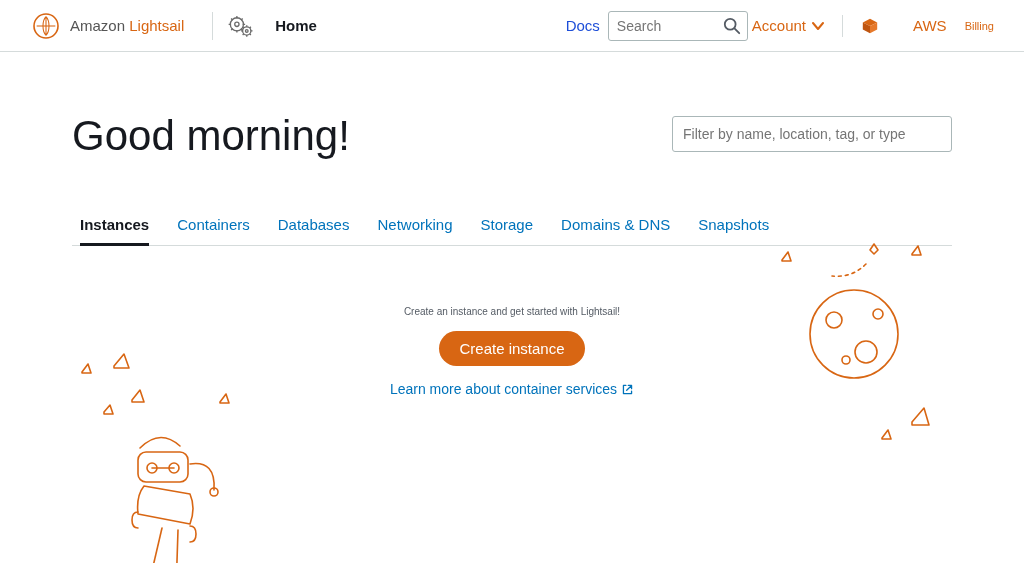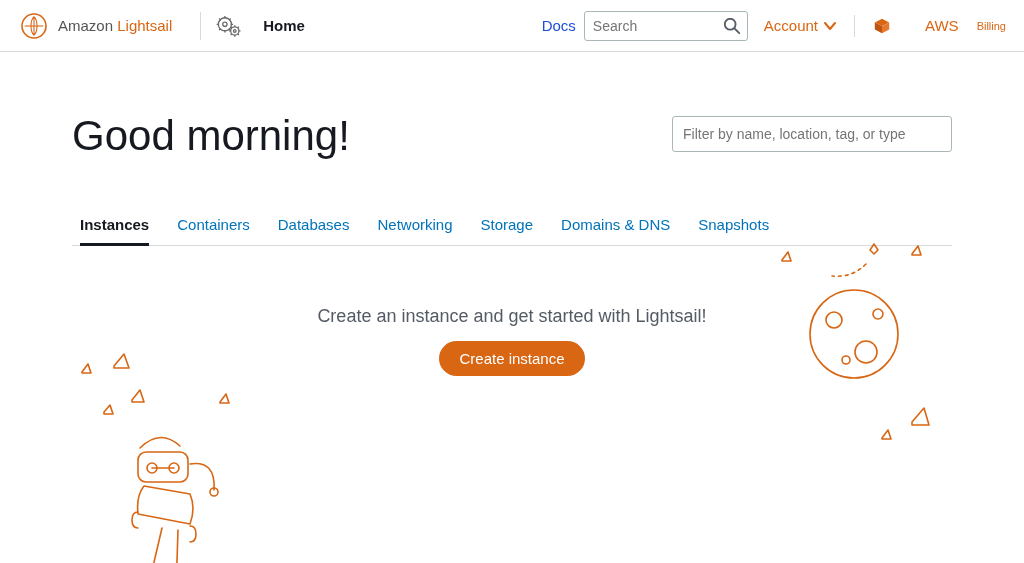--- a/index.html
+++ b/index.html
@@ -10,44 +10,44 @@
       width: 1024px;
       height: 563px;
       overflow: hidden;
     }
 
     
     .nav {
       height: 52px;
       display: flex;
       align-items: center;
-      padding: 0 18px;
+      padding: 0 30px;
       border-bottom: 1px solid #d5dbdb;
     }
     .nav-left, .nav-right { display: flex; align-items: center; }
     .nav-spacer { flex: 1; }
     .logo-wrap { display: flex; align-items: center; margin-right: 14px; }
     .logo-svg { width: 32px; height: 32px; }
     .brand { margin-left: 8px; font-size: 15px; color: #555; }
     .brand .light { color: #d86613; }
     .vdiv { width: 1px; height: 28px; background: #d5dbdb; margin: 0 14px; }
     .vdiv.short { height: 22px; margin: 0 10px; }
     .gear-btn { display: flex; align-items: center; cursor: pointer; }
     .gear-svg { width: 28px; height: 24px; }
     .nav-link { font-size: 15px; cursor: pointer; }
     .nav-home { font-weight: 700; color: #16191f; margin-left: 20px; }
     .docs { color: #1d4ed8; margin-right: 8px; }
     .search-box {
       position: relative;
-      width: 164px;
+      width: 140px;
       height: 30px;
       border: 1px solid #aab7b8;
       border-radius: 3px;
       display: flex; align-items: center;
-      margin-right: 16px;
+      margin-right: 4px;
     }
     .search-box input {
       border: none; outline: none; background: transparent;
       width: 100%; padding: 4px 26px 4px 8px;
       font-size: 14px; color: #333;
     }
     .search-box .mag { position: absolute; right: 6px; top: 5px; width: 18px; height: 18px; }
     .account { display: flex; align-items: center; color: #d86613; font-size: 15px; cursor: pointer; }
     .account .chev { margin-left: 6px; }
     .aws-link { display: flex; align-items: center; color: #d86613; font-size: 15px; cursor: pointer; margin-right: 18px; gap: 28px; }
@@ -71,21 +71,21 @@
     .tabs {
       display: flex; gap: 28px; margin-top: 56px;
       border-bottom: 1px solid #d5dbdb;
       padding-left: 8px;
     }
     .tab { font-size: 15px; color: #0073bb; cursor: pointer; padding-bottom: 10px; }
     .tab.active { color: #16191f; font-weight: 700; border-bottom: 3px solid #16191f; margin-bottom: -1px; }
 
     .empty { text-align: center; margin-top: 60px; position: relative; }
     .empty-h { font-size: 24px; font-weight: 300; color: #16191f; }
-    .empty-sub { font-size: 18px; color: #545b64; margin-top: 10px; }
+    .empty-sub { font-size: 10px; color: #545b64; margin-top: 10px; }
     .cta {
       display: inline-block; margin-top: 14px;
       background: #d86613; color: #fff; border: none;
       border-radius: 18px; padding: 9px 20px; font-size: 15px;
       cursor: pointer;
     }
     .learn { margin-top: 14px; }
     .learn a { color: #0073bb; text-decoration: none; font-size: 14px; display: inline-flex; align-items: center; gap: 4px; }
     .ext-icon { width: 13px; height: 13px; }
 
@@ -170,20 +170,28 @@
     <div class="tab">Databases</div>
     <div class="tab">Networking</div>
     <div class="tab">Storage</div>
     <div class="tab">Domains &amp; DNS</div>
     <div class="tab">Snapshots</div>
   </div>
 
   <div class="empty">
     <div class="empty-sub">Create an instance and get started with Lightsail!</div>
     <button class="cta">Create instance</button>
+    <div class="learn">
+      <a href="#">
+        <span>Learn more about container services</span>
+        <svg class="ext-icon" viewBox="0 0 16 16">
+          <path d="M6 3 H3 V13 H13 V10 M9 3 H13 V7 M13 3 L7 9" fill="none" stroke="#0073bb" stroke-width="1.6" stroke-linecap="round" stroke-linejoin="round"></path>
+        </svg>
+      </a>
+    </div>
   </div>
 
   <svg class="doodle doodle-left" viewBox="0 0 220 260">
     <g fill="none" stroke="#d86613" stroke-width="1.6" stroke-linecap="round" stroke-linejoin="round">
       <path d="M30 20 l6 -8 l3 9 l-9 0 Z"></path>
       <path d="M62 14 l10 -12 l5 14 l-15 0 Z"></path>
       <path d="M80 48 l8 -10 l4 12 l-12 0 Z"></path>
       <path d="M52 60 l6 -7 l3 9 l-9 0 Z"></path>
       <path d="M168 50 l6 -8 l3 9 l-9 0 Z"></path>
 

